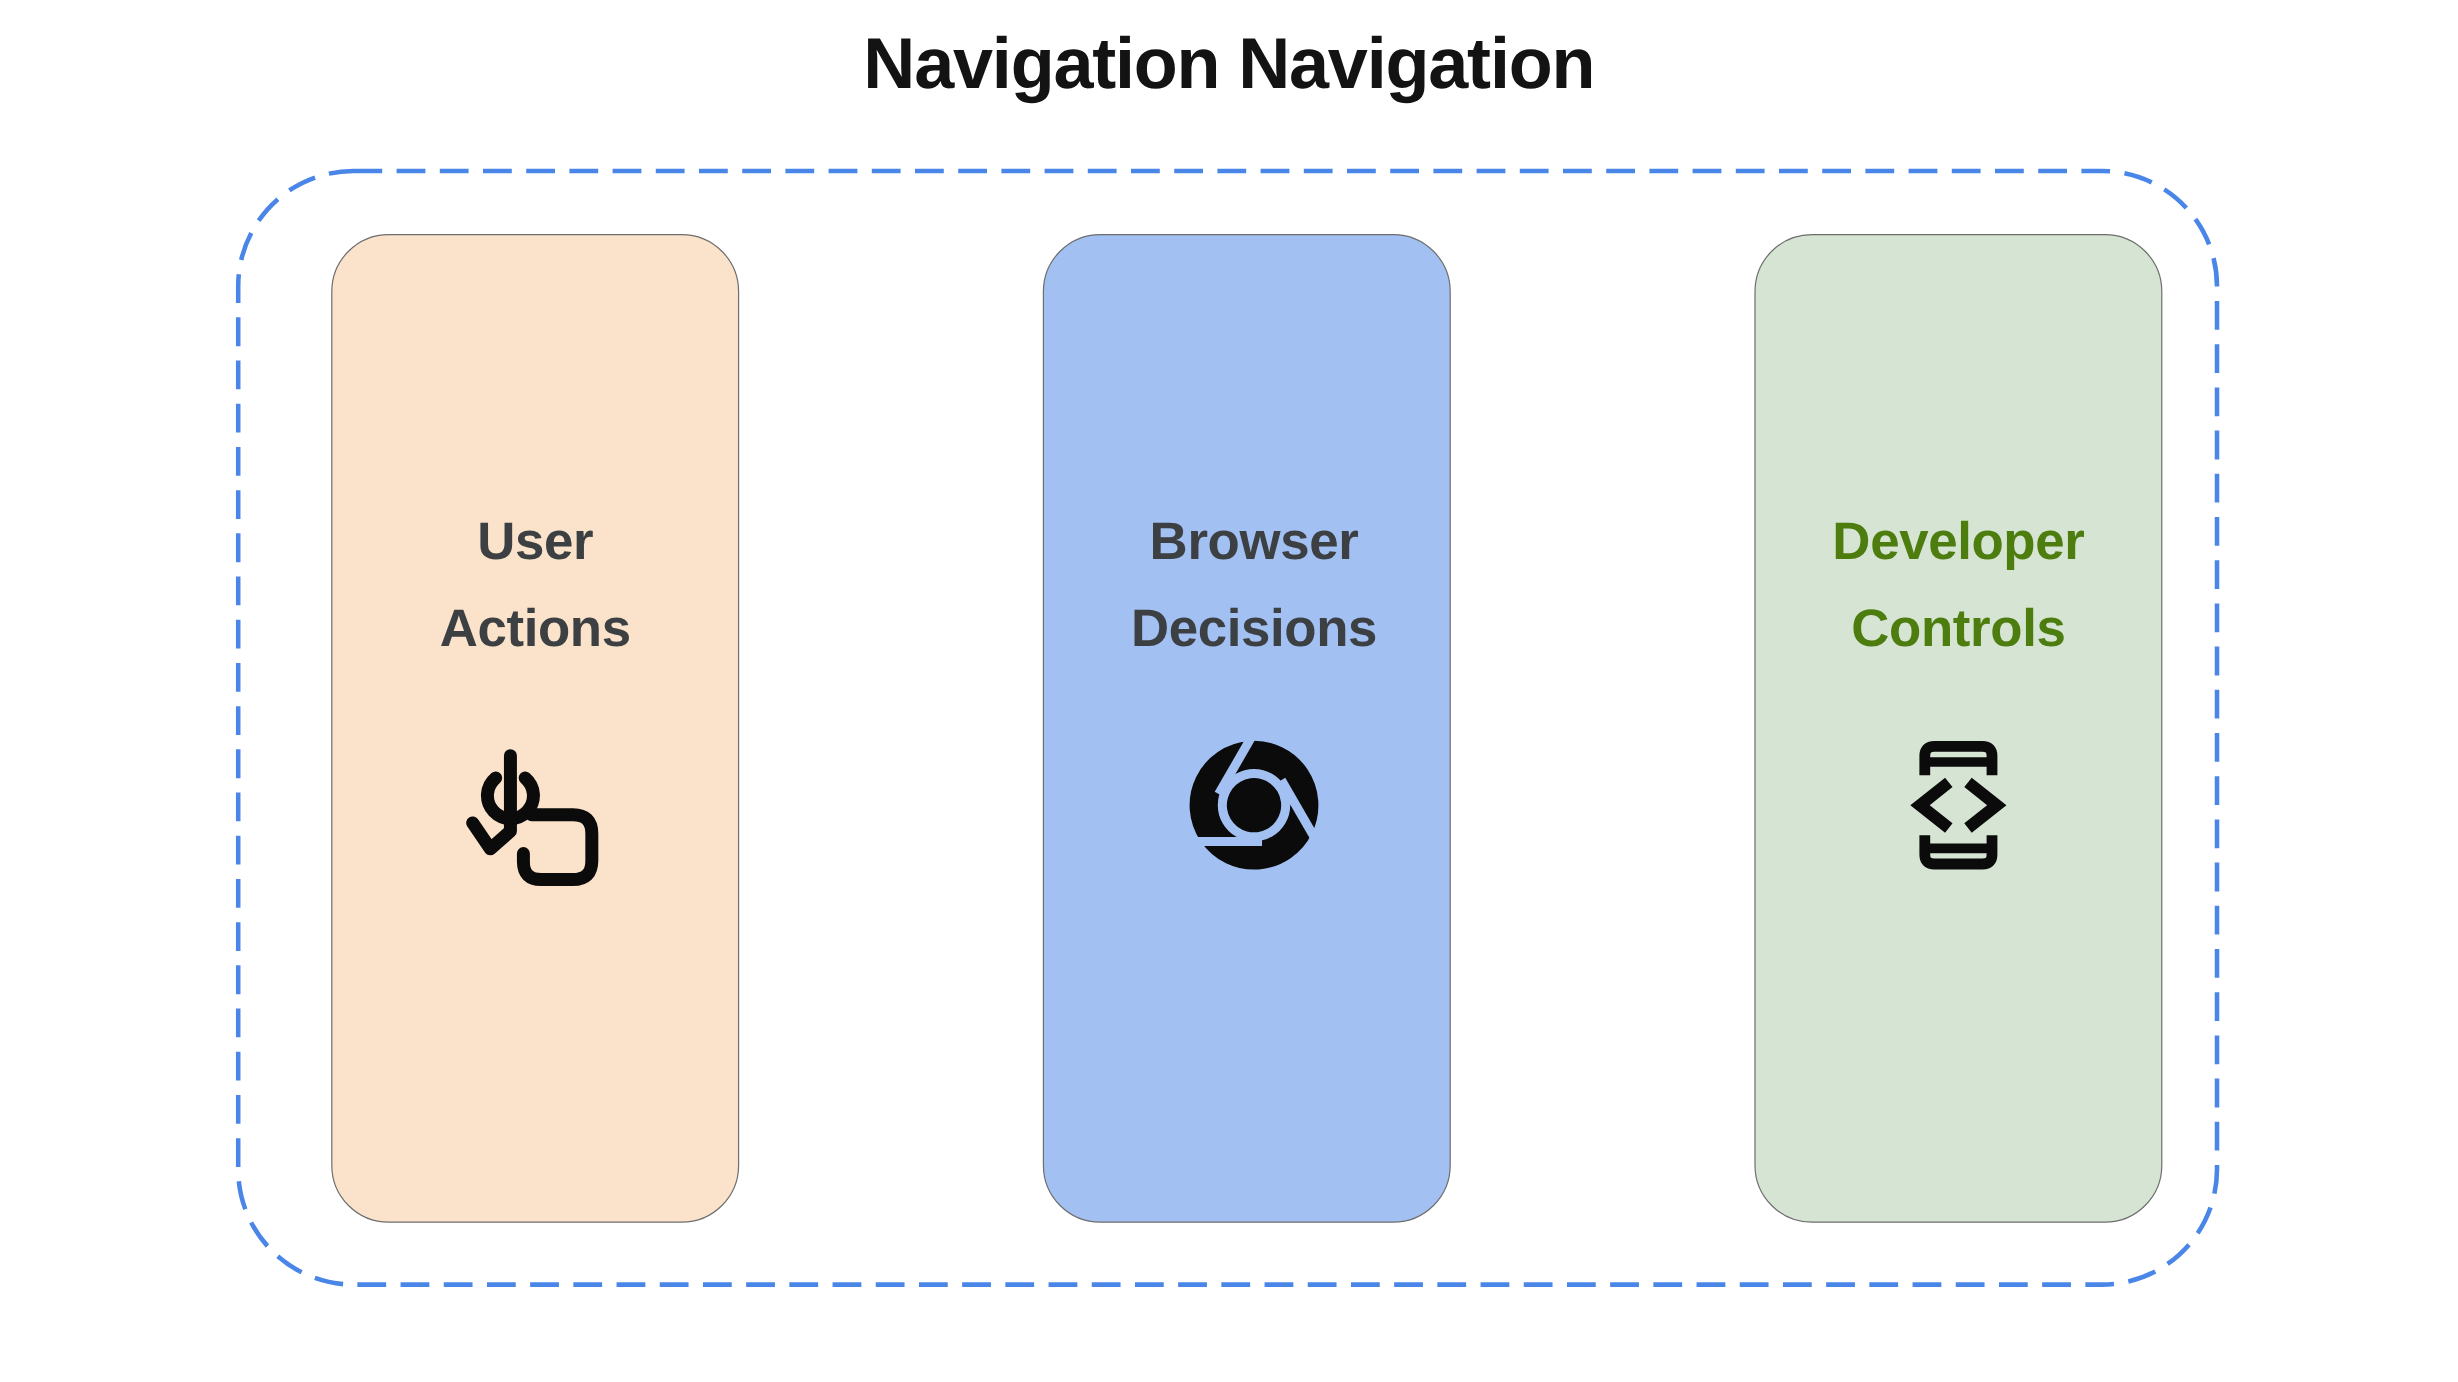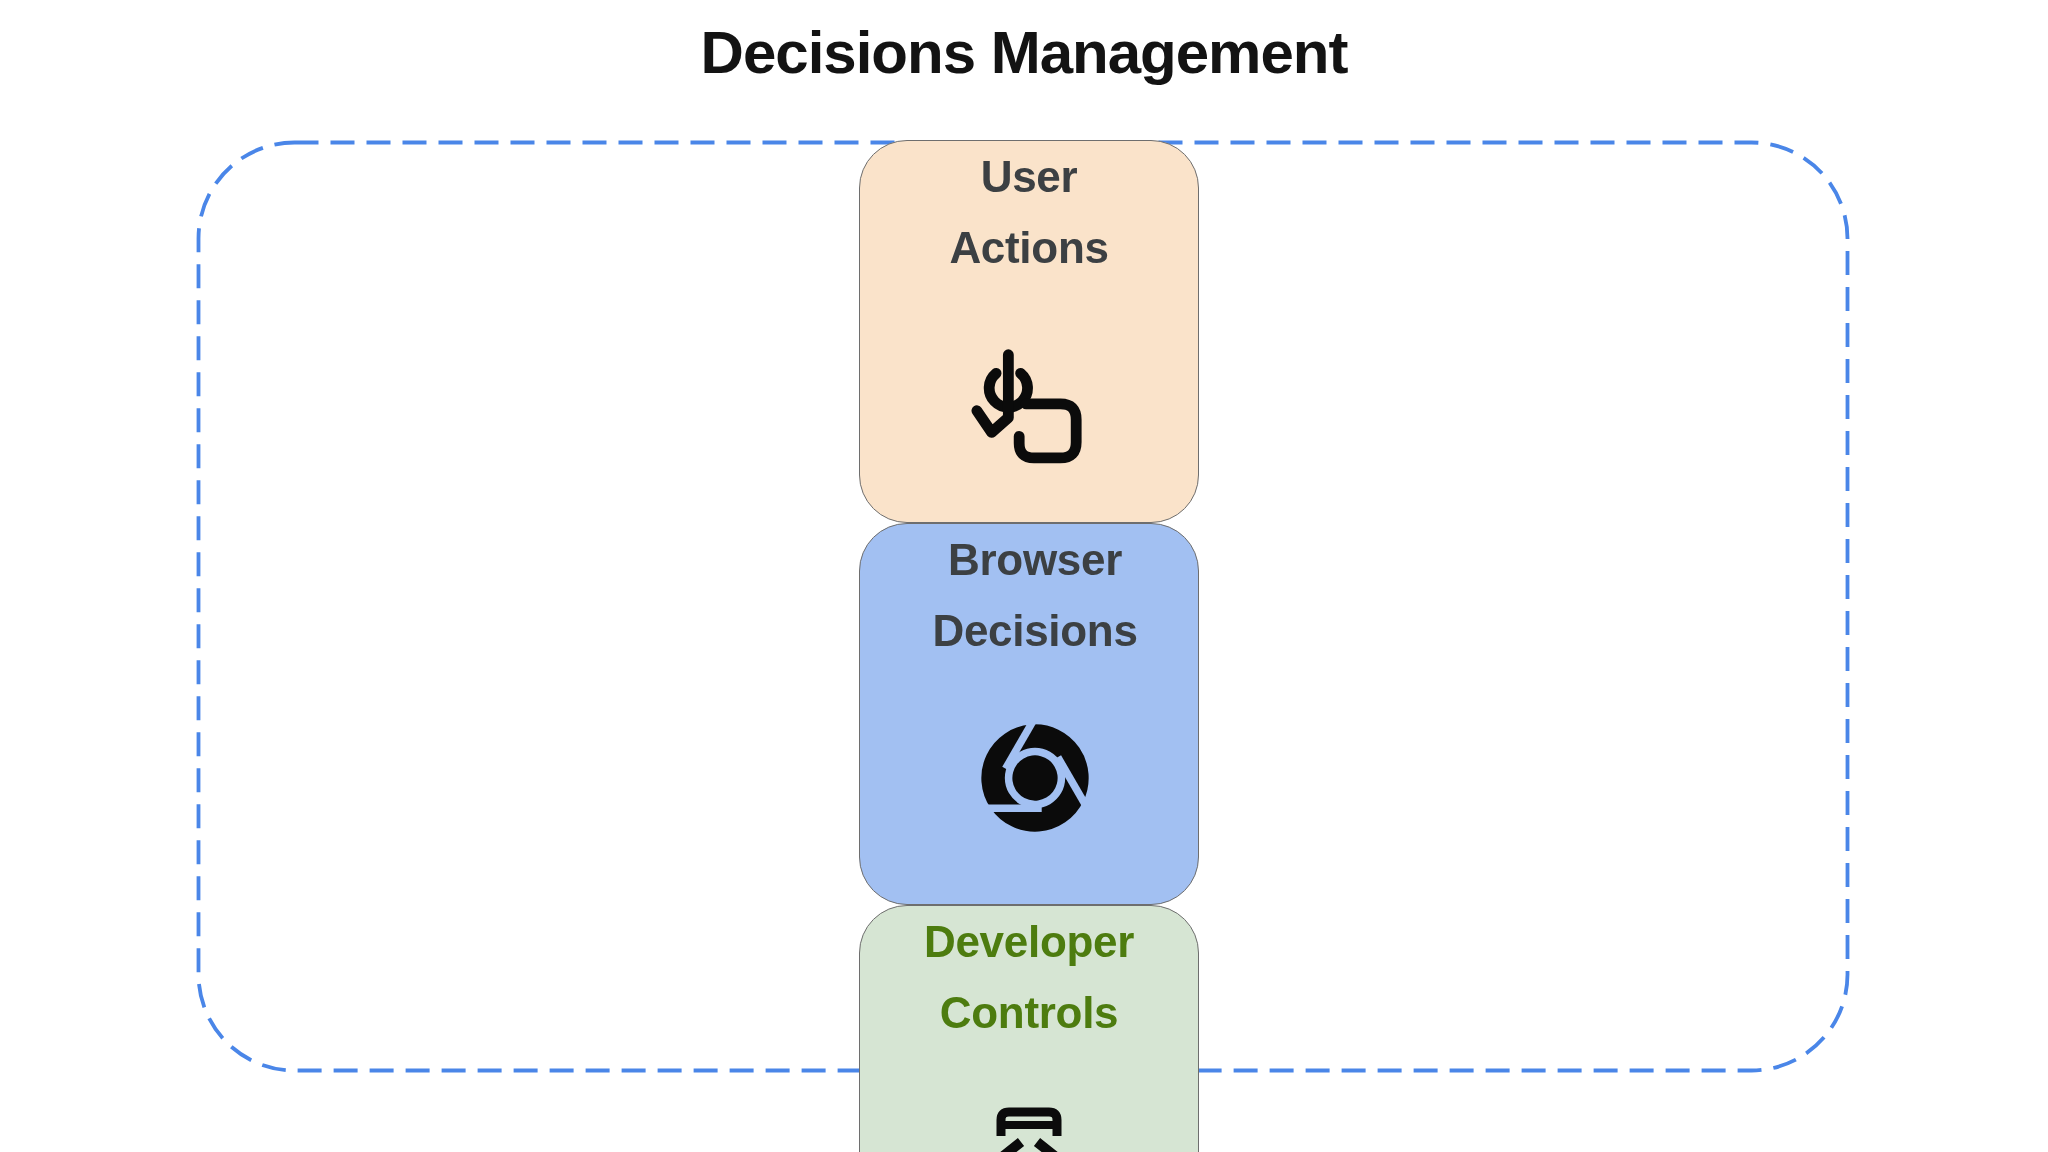--- a/index.html
+++ b/index.html
@@ -5,43 +5,43 @@
   html,body{margin:0;padding:0;}
   body{font-family:"Liberation Sans", sans-serif;}
   .canvas{position:relative;width:2048px;height:1152px;overflow:hidden;background:#fff;}
   .title{
     position:absolute;top:18px;left:0;width:100%;
     text-align:center;font-size:60px;font-weight:700;letter-spacing:-1px;margin:0;
   }
   .group{position:absolute;left:196px;top:140px;width:1654px;height:933px;}
   .dash-svg{position:absolute;left:0;top:0;width:1654px;height:933px;}
   .cards{
-    position:absolute;left:6px;top:0;width:100%;height:100%;
+    position:absolute;left:16px;top:0;width:100%;height:100%;
     display:flex;justify-content:space-between;align-items:center;
-    padding:0 64px;box-sizing:border-box;flex-direction:column;
+    padding:0 64px;box-sizing:border-box;
   }
   .card{
     width:340px;height:824px;border-radius:48px;
     border:1.5px solid #6e6e6e;
     display:flex;flex-direction:column;align-items:center;justify-content:center;
     gap:42px;padding-bottom:56px;box-sizing:border-box;
   }
   .label{
     width:252px;text-align:center;
     font-size:44px;font-weight:700;line-height:1.62;letter-spacing:-0.3px;
   }
   .iconbox{height:140px;display:flex;align-items:center;justify-content:center;}
   .iconbox svg{display:block;}
 </style>
 </head>
 <body>
 
 <div class="canvas" style="background-color: rgb(255, 255, 255);">
 
-  <h1 class="title" style="color: rgb(19, 19, 19);">Decisions Management</h1>
+  <h1 class="title" style="color: rgb(19, 19, 19);">Navigation Navigation</h1>
 
   <div class="group">
 
     <svg class="dash-svg" width="1654" height="933" viewBox="0 0 1654 933">
       <rect x="2.5" y="2.5" width="1649" height="928" rx="96" fill="none" stroke-width="3.8" stroke-dasharray="24 12" stroke="#4A86E8"></rect>
     </svg>
 
     <div class="cards">
 
       <div class="card" style="background-color: rgb(250, 227, 202); border-color: rgb(110, 110, 110); color: rgb(60, 64, 67);">

